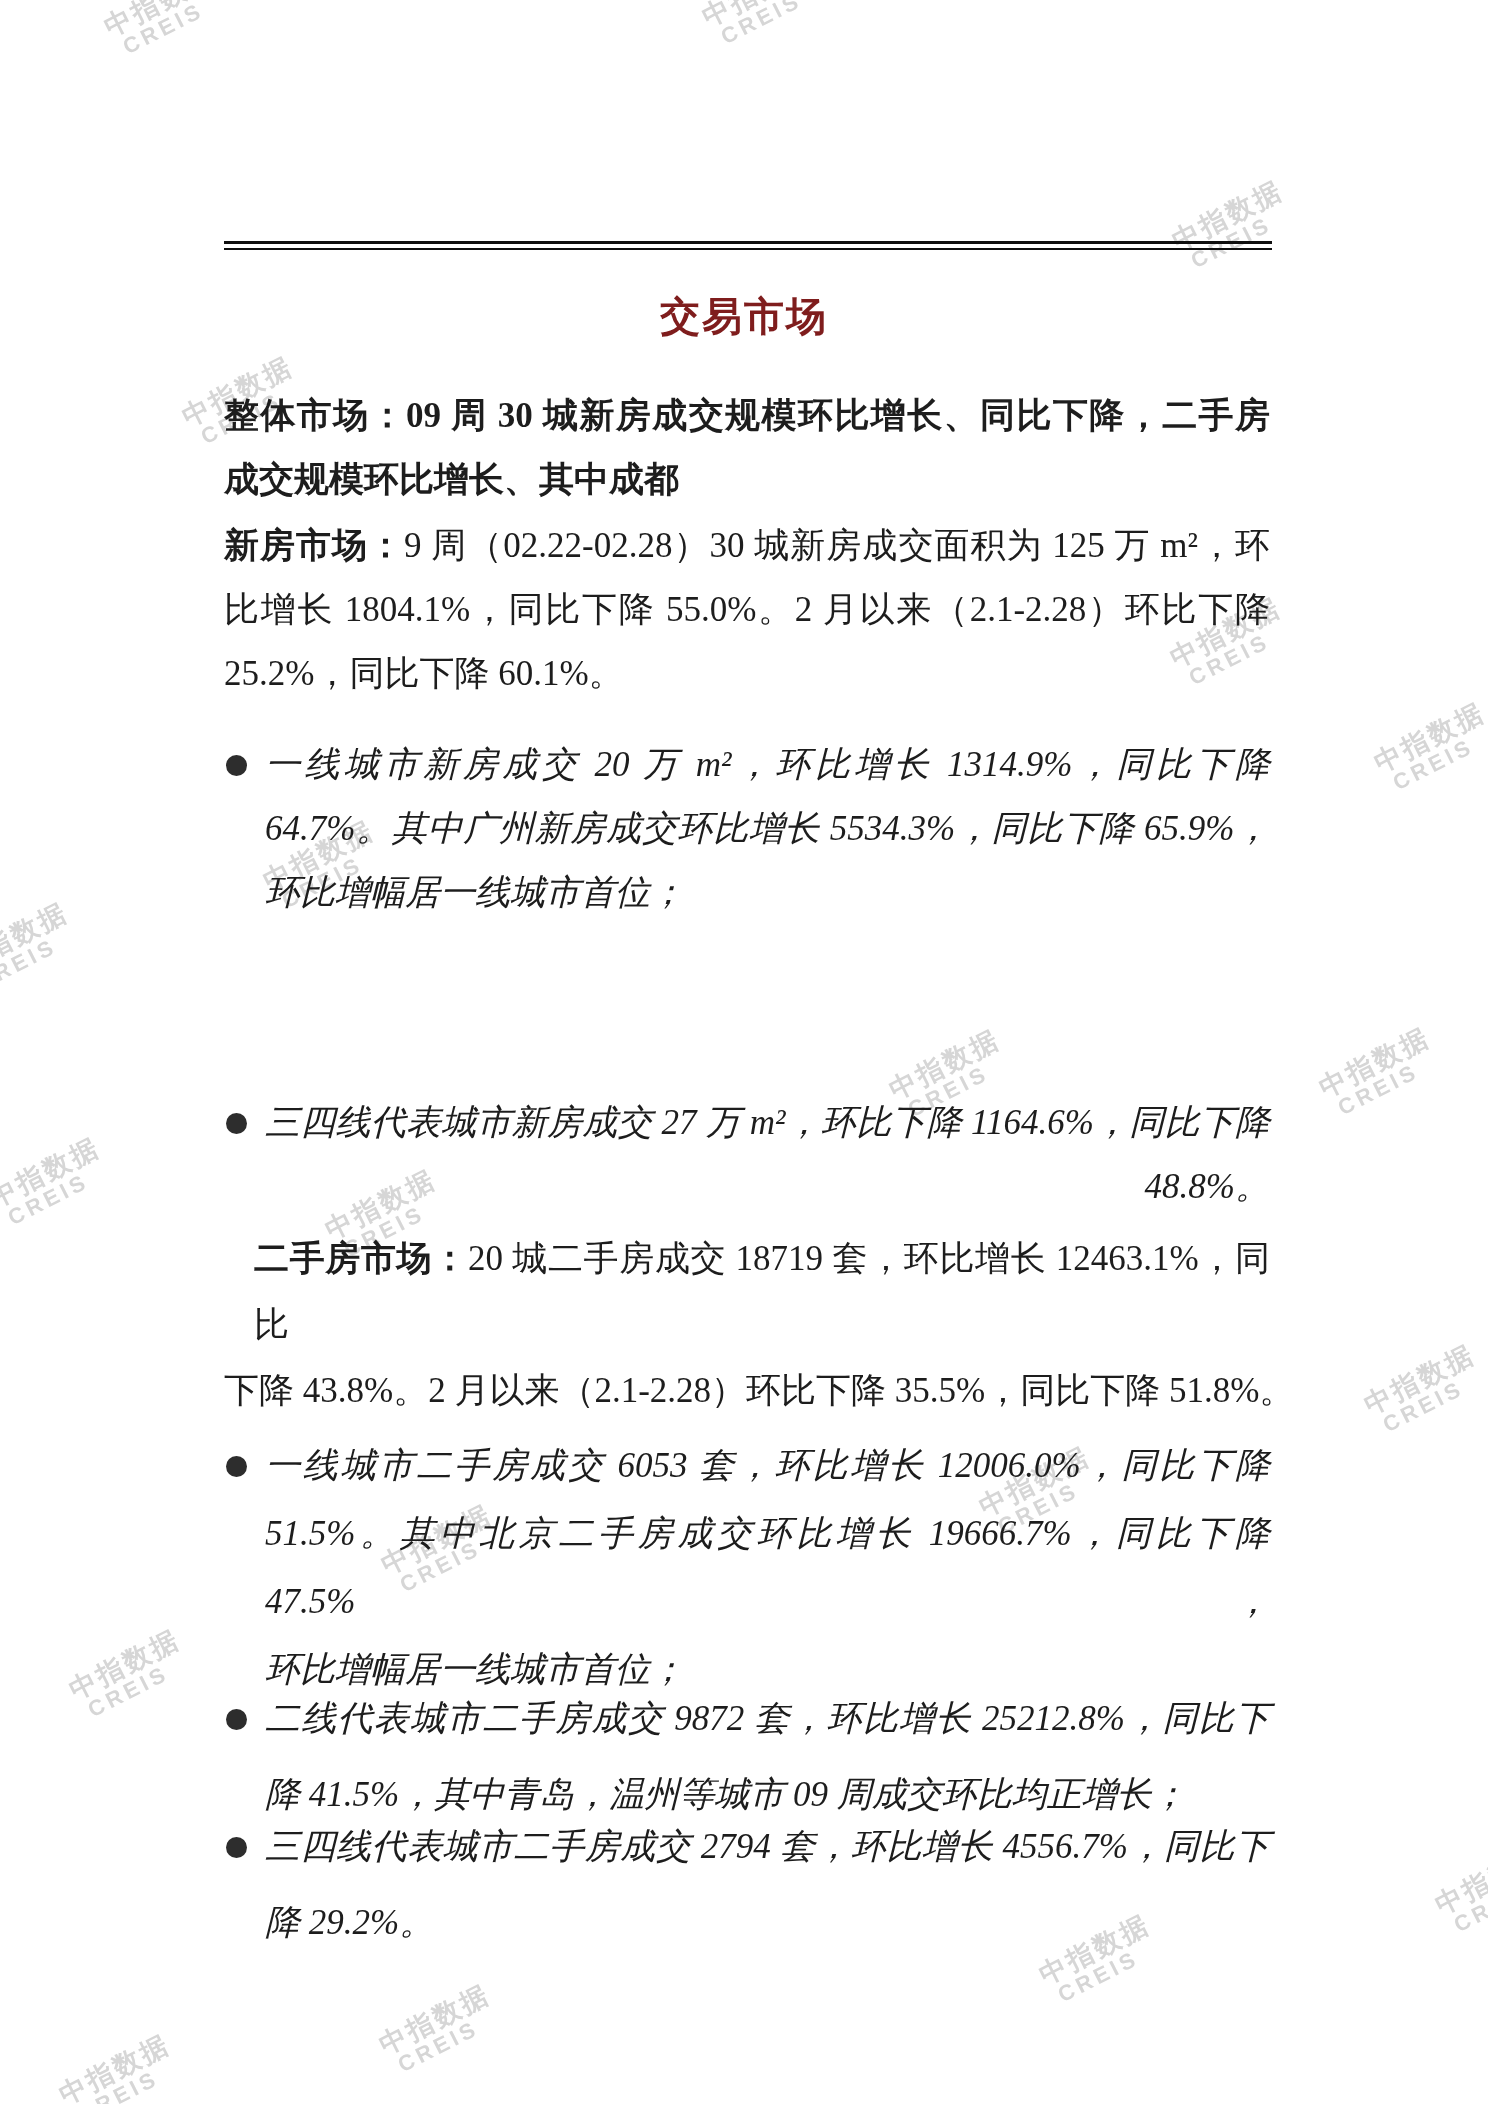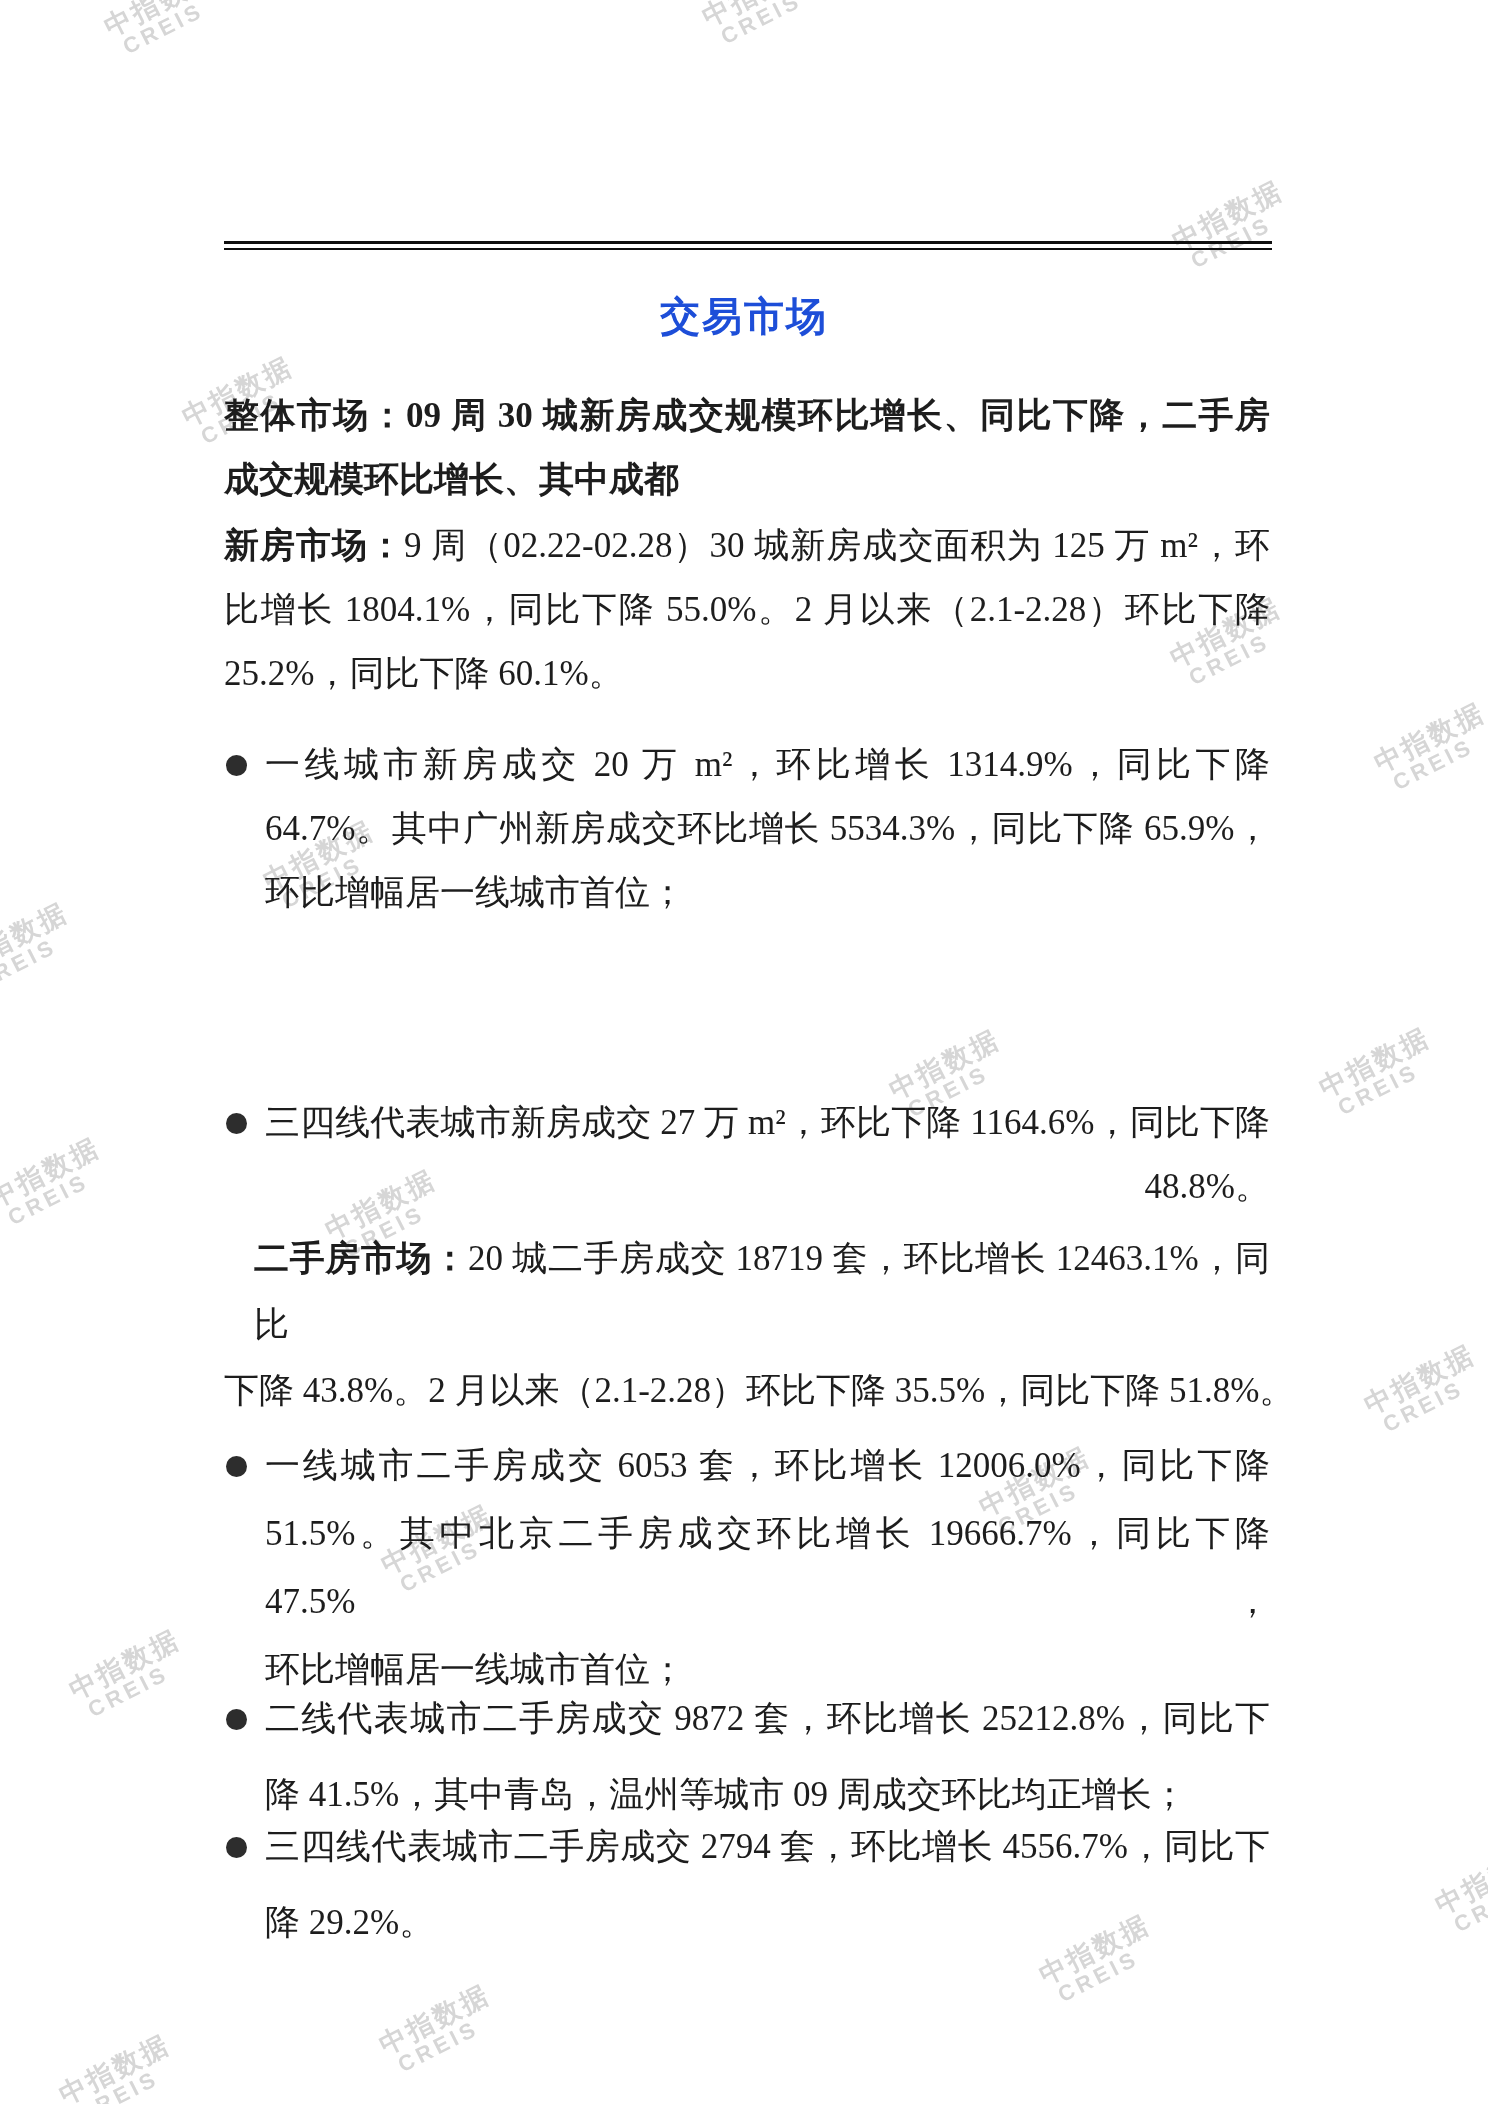--- a/index.html
+++ b/index.html
@@ -28,35 +28,35 @@
   #content{position:absolute;inset:0;z-index:2;}
   .rule{
     position:absolute;left:224px;width:1048px;height:4px;
     border-top:3px solid #0f0f0f;border-bottom:2px solid #0f0f0f;
   }
   .doc-title{
     position:absolute;left:0;width:100%;
     text-align:center;
     font-family:"Liberation Sans","DejaVu Sans",sans-serif;
     font-weight:bold;font-size:40px;line-height:48px;
-    color:#1d4ed8;letter-spacing:2px;
+    color:#7f1d1d;letter-spacing:2px;
   }
   .block{position:absolute;left:224px;width:1046px;color:#1d1d1d;}
   .block .line{
     font-size:35px;
     white-space:nowrap;
   }
   .block .line.fill{
     white-space:normal;
     text-align:justify;
     text-align-last:justify;
   }
   .para.bold .line{font-weight:bold;}
   .lbl{font-weight:bold;}
-  .bullet{padding-left:41px;box-sizing:border-box;}
+  .bullet{padding-left:41px;box-sizing:border-box;font-style:italic;}
   .dot{
     position:absolute;left:2px;
     width:21px;height:21px;border-radius:50%;
     background:#2d2d2d;
   }
 </style>
 </head>
 <body>
 
 <div id="page">

